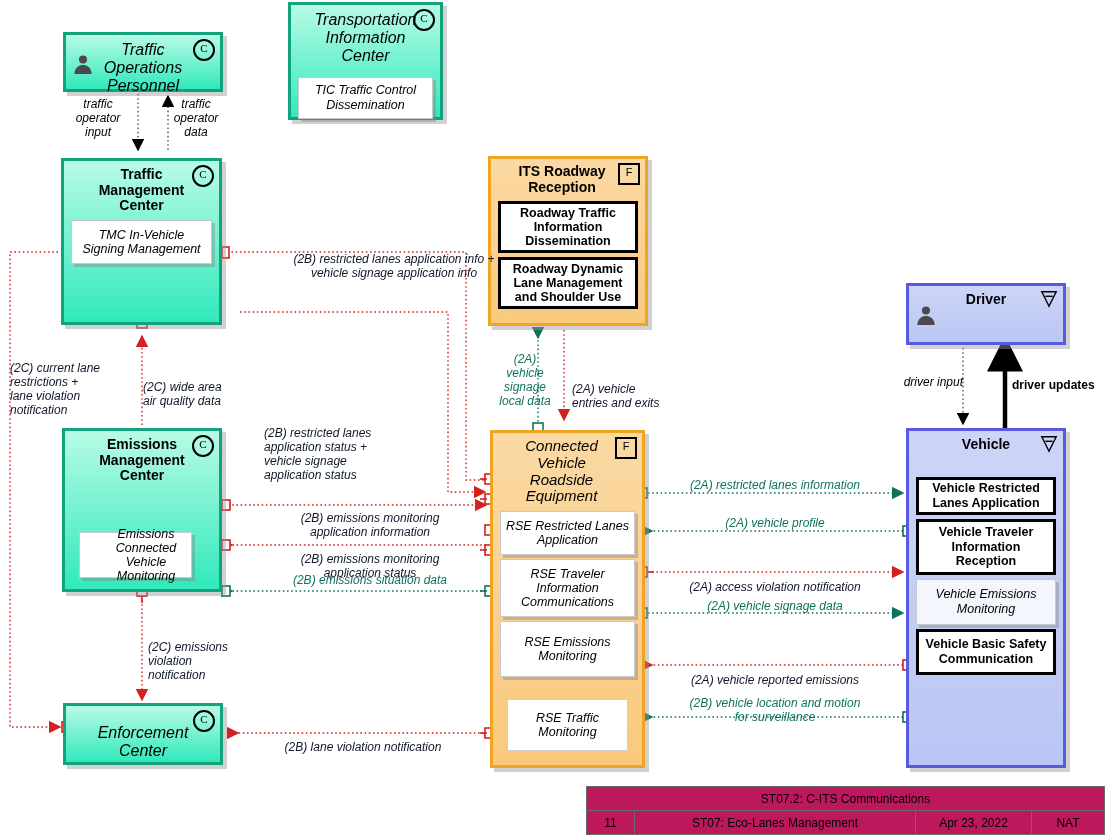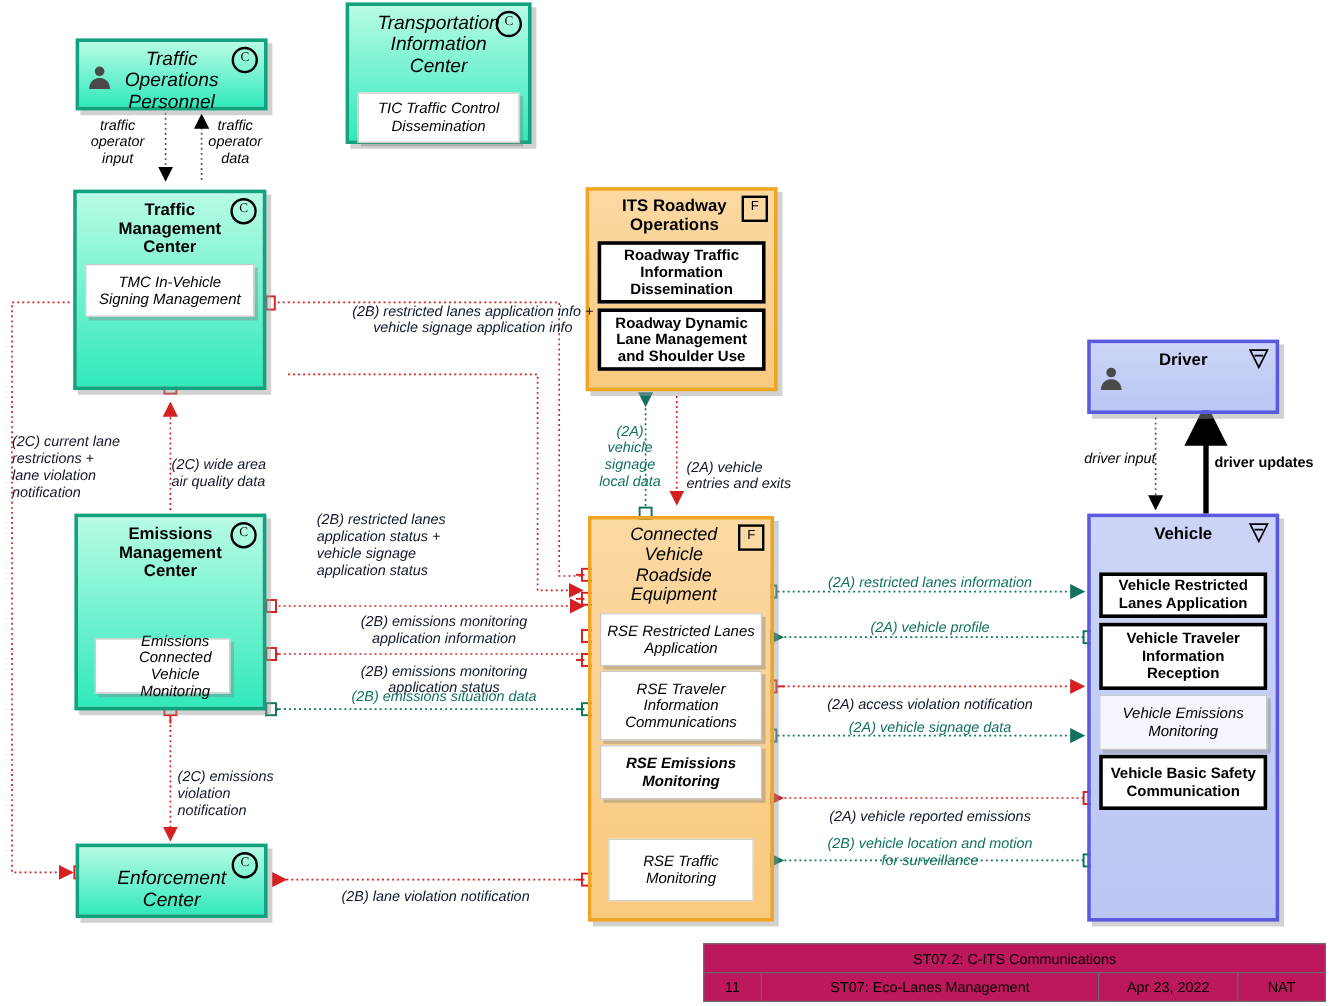--- a/index.html
+++ b/index.html
@@ -232,42 +232,42 @@
     <div class="badge c">C</div>
     <div class="ttl" style="padding-top:18px;">Enforcement Center</div>
   </div>
 </div>
 
 <div class="ent field" style="left:488px;top:156px;width:160px;height:170px;">
   <div class="shadow"></div>
   <div class="body">
     <div class="badge f">F</div>
     <div class="ttl" style="white-space: pre-line;">ITS Roadway
-Operations</div>
+Reception</div>
     <div class="app bold" style="height: 52px; display: flex; align-items: center; justify-content: center; white-space: pre-line;">Roadway Traffic
 Information
 Dissemination</div>
     <div class="app bold" style="height: 52px; display: flex; align-items: center; justify-content: center; white-space: pre-line;">Roadway Dynamic
 Lane Management
 and Shoulder Use</div>
   </div>
 </div>
 
 <div class="ent field ital" style="left:490px;top:430px;width:155px;height:338px;">
   <div class="shadow"></div>
   <div class="body">
     <div class="badge f">F</div>
     <div class="ttl" style="white-space: pre-line;">Connected Vehicle
 Roadside Equipment</div>
     <div class="app plain" style="height: 44px; display: flex; align-items: center; justify-content: center; white-space: pre-line;">RSE Restricted Lanes
 Application</div>
     <div class="app plain" style="height: 58px; display: flex; align-items: center; justify-content: center; white-space: pre-line;">RSE Traveler
 Information
 Communications</div>
-    <div class="app plain" style="height: 45px; display: flex; align-items: center; justify-content: center; white-space: pre-line; font-weight: bold;">RSE Emissions
+    <div class="app plain" style="height: 56px; display: flex; align-items: center; justify-content: center; white-space: pre-line;">RSE Emissions
 Monitoring</div>
     <div class="app blank" style="position:absolute;left:7px;right:7px;bottom:10px;height:52px;display:flex;align-items:center;justify-content:center;font-style:italic;">RSE Traffic Monitoring</div>
   </div>
 </div>
 
 <div class="ent veh" style="left:906px;top:283px;width:160px;height:62px;">
   <div class="shadow"></div>
   <div class="body">
     <svg class="badge v" viewBox="0 0 20 20">
       <path d="M2,2 L18,2 L10,18 Z" fill="none" stroke="#000" stroke-width="1.6"></path>

